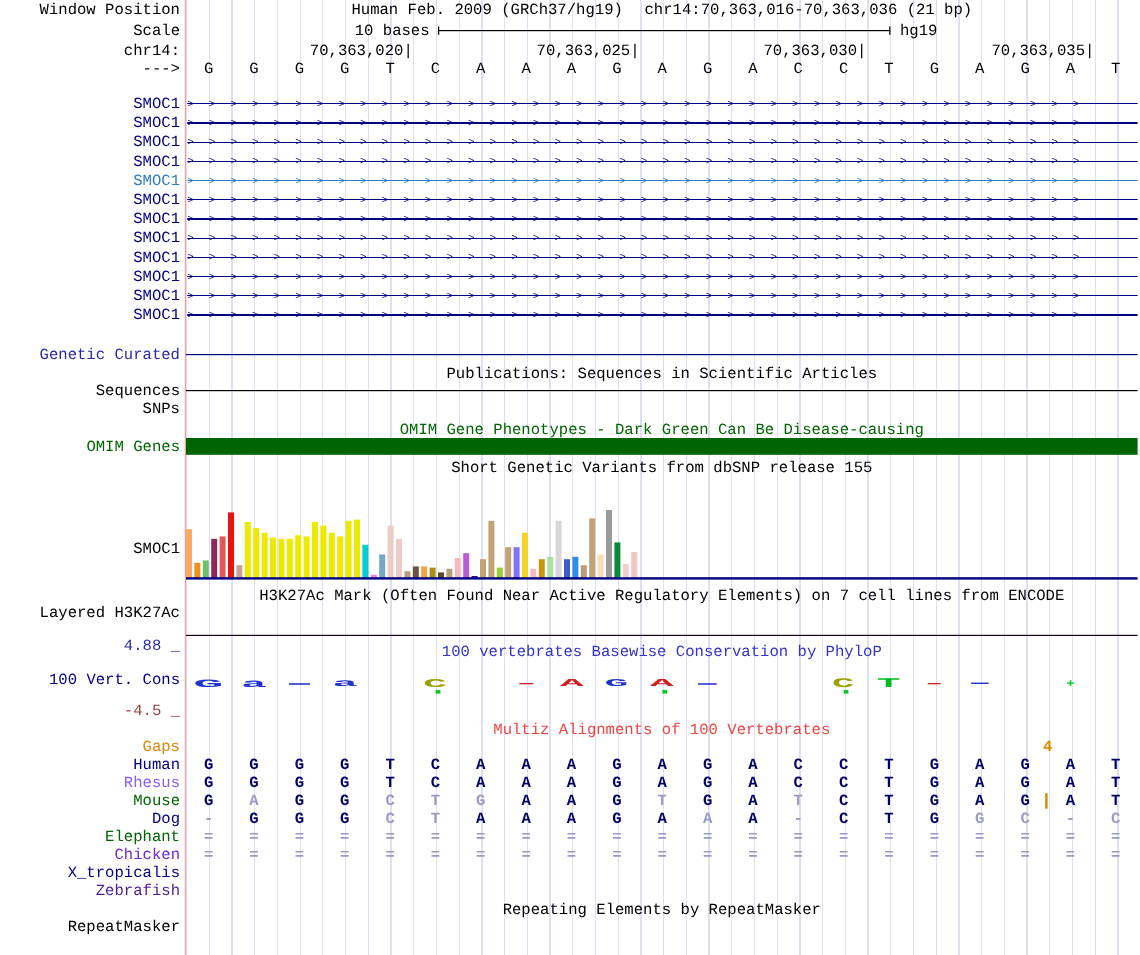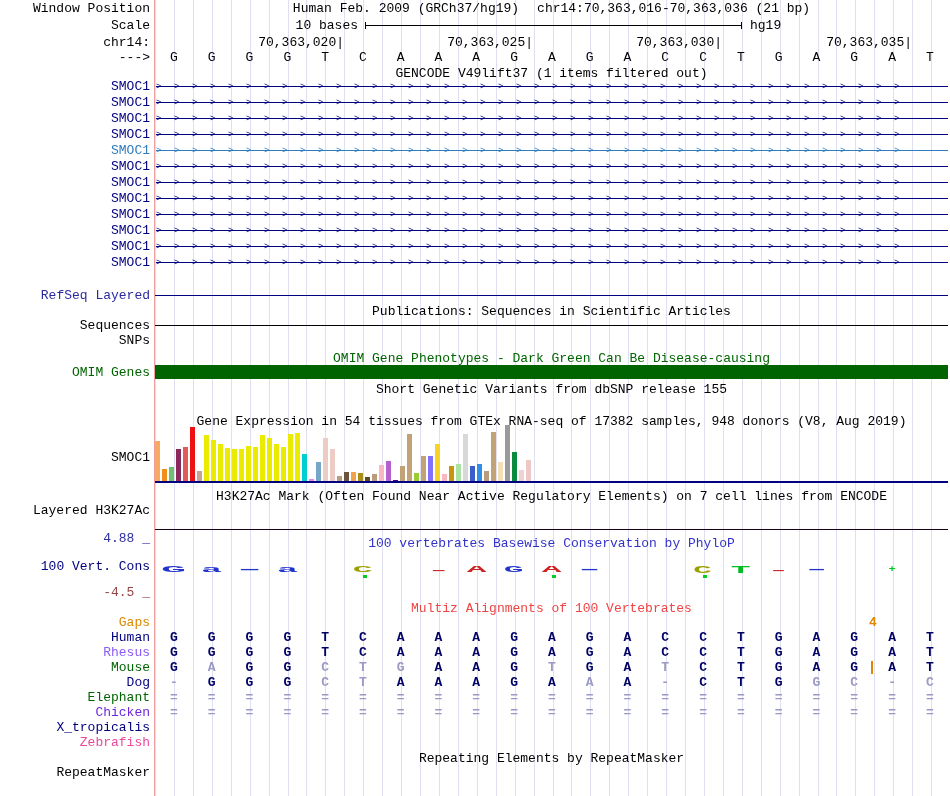--- a/index.html
+++ b/index.html
@@ -98,21 +98,20 @@
         <span class="cell">C</span>
         <span class="cell">T</span>
         <span class="cell">G</span>
         <span class="cell">A</span>
         <span class="cell">G</span>
         <span class="cell">A</span>
         <span class="cell">T</span>
       </div>
   </div>
 
-  <div class="ctitle" style="top:66px">GENCODE V49lift37 (1 items filtered out)</div>
   <div class="row" style="top:79px">
       <span class="glabel navy">SMOC1</span>
       <div class="gene-track">&gt;&gt;&gt;&gt;&gt;&gt;&gt;&gt;&gt;&gt;&gt;&gt;&gt;&gt;&gt;&gt;&gt;&gt;&gt;&gt;&gt;&gt;&gt;&gt;&gt;&gt;&gt;&gt;&gt;&gt;&gt;&gt;&gt;&gt;&gt;&gt;&gt;&gt;&gt;&gt;&gt;&gt;</div>
     </div>
   <div class="row" style="top:95px">
       <span class="glabel navy">SMOC1</span>
       <div class="gene-track">&gt;&gt;&gt;&gt;&gt;&gt;&gt;&gt;&gt;&gt;&gt;&gt;&gt;&gt;&gt;&gt;&gt;&gt;&gt;&gt;&gt;&gt;&gt;&gt;&gt;&gt;&gt;&gt;&gt;&gt;&gt;&gt;&gt;&gt;&gt;&gt;&gt;&gt;&gt;&gt;&gt;&gt;</div>
     </div>
   <div class="row" style="top:111px">
       <span class="glabel navy">SMOC1</span>
@@ -149,42 +148,41 @@
   <div class="row" style="top:239px">
       <span class="glabel navy">SMOC1</span>
       <div class="gene-track">&gt;&gt;&gt;&gt;&gt;&gt;&gt;&gt;&gt;&gt;&gt;&gt;&gt;&gt;&gt;&gt;&gt;&gt;&gt;&gt;&gt;&gt;&gt;&gt;&gt;&gt;&gt;&gt;&gt;&gt;&gt;&gt;&gt;&gt;&gt;&gt;&gt;&gt;&gt;&gt;&gt;&gt;</div>
     </div>
   <div class="row" style="top:255px">
       <span class="glabel navy">SMOC1</span>
       <div class="gene-track">&gt;&gt;&gt;&gt;&gt;&gt;&gt;&gt;&gt;&gt;&gt;&gt;&gt;&gt;&gt;&gt;&gt;&gt;&gt;&gt;&gt;&gt;&gt;&gt;&gt;&gt;&gt;&gt;&gt;&gt;&gt;&gt;&gt;&gt;&gt;&gt;&gt;&gt;&gt;&gt;&gt;&gt;</div>
     </div>
 
   <div class="row" style="top:288px">
-    <span class="glabel" style="color:#2a2aa0">RefSeq Layered</span>
+    <span class="glabel" style="color:#2a2aa0">Genetic Curated</span>
     <div class="hline" style="top:7px;height:1px;background:#000080;position:absolute"></div>
   </div>
 
   <div class="ctitle" style="top:304px">Publications: Sequences in Scientific Articles</div>
   <div class="row" style="top:318px">
     <span class="glabel">Sequences</span>
     <div class="hline" style="top:7px;height:1px;background:#000;position:absolute"></div>
   </div>
   <div class="row" style="top:333px">
     <span class="glabel">SNPs</span>
   </div>
 
   <div class="ctitle green" style="top:351px">OMIM Gene Phenotypes - Dark Green Can Be Disease-causing</div>
   <div class="row" style="top:364px">
     <span class="glabel green" style="top:1px">OMIM Genes</span>
     <div class="hline" style="top:1px;height:14px;background:#006400;position:absolute"></div>
   </div>
 
   <div class="ctitle" style="top:382px">Short Genetic Variants from dbSNP release 155</div>
 
-  <div class="ctitle" style="top:414px">Gene Expression in 54 tissues from GTEx RNA-seq of 17382 samples, 948 donors (V8, Aug 2019)</div>
   <span class="glabel" style="top:450px;position:absolute">SMOC1</span>
   <div id="gtex-bars">
       <div class="bar" style="height: 41px; background: rgb(249, 169, 97);"></div>
       <div class="bar" style="height: 13px; background: rgb(242, 142, 28);"></div>
       <div class="bar" style="height: 15px; background: rgb(111, 191, 111);"></div>
       <div class="bar" style="height: 33px; background: rgb(139, 42, 90);"></div>
       <div class="bar" style="height: 35px; background: rgb(224, 90, 90);"></div>
       <div class="bar" style="height: 55px; background: rgb(238, 17, 17);"></div>
       <div class="bar" style="height: 11px; background: rgb(196, 164, 148);"></div>
       <div class="bar" style="height: 47px; background: rgb(235, 235, 0);"></div>
@@ -484,21 +482,21 @@
         <span class="cell"></span>
         <span class="cell"></span>
         <span class="cell"></span>
         <span class="cell"></span>
         <span class="cell"></span>
         <span class="cell"></span>
         <span class="cell"></span>
       </div>
     </div>
   <div class="row aln" style="top:735px">
-      <span class="glabel" style="color:#ec4899">Zebrafish</span>
+      <span class="glabel" style="color:#4c1d95">Zebrafish</span>
       <div class="cells">
         <span class="cell"></span>
         <span class="cell"></span>
         <span class="cell"></span>
         <span class="cell"></span>
         <span class="cell"></span>
         <span class="cell"></span>
         <span class="cell"></span>
         <span class="cell"></span>
         <span class="cell"></span>

